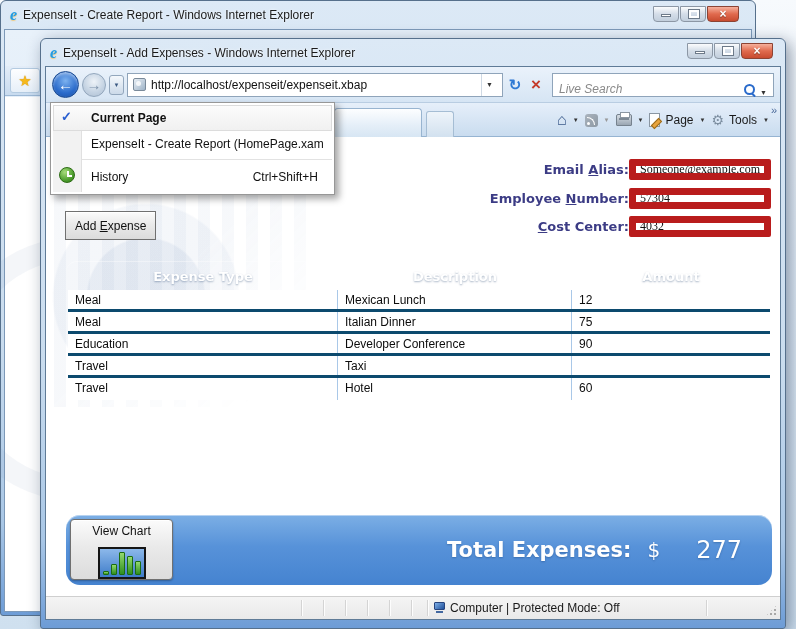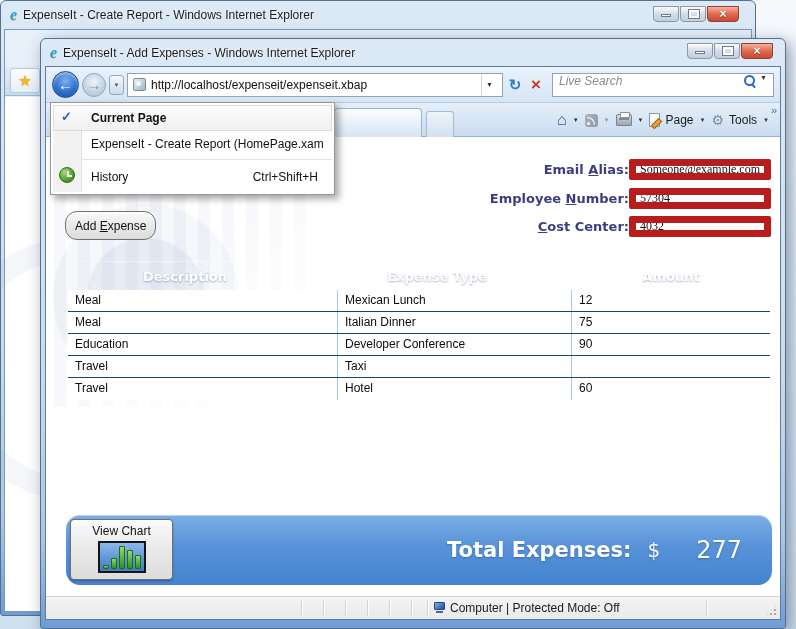--- a/index.html
+++ b/index.html
@@ -39,21 +39,21 @@
   .fwd { width:24px; height:24px; background:radial-gradient(circle at 50% 35%,#eef3f8,#c3d2e2 60%,#aebfd2); color:#7e93ab; border:1px solid #93a7bd; }
   .nav-drop { width:15px; height:20px; border:1px solid #93a7bd; border-radius:3px; background:linear-gradient(180deg,#f4f8fc,#ccdae9); display:flex; align-items:center; justify-content:center; font-size:6px; color:#3c5a82; flex:none; }
   .addr-box { flex:1; height:24px; background:#fff; border:1px solid #8fa4ba; display:flex; align-items:center; padding:0 5px; gap:5px; }
   .favicon { width:13px; height:13px; border:1px solid #7a8a9a; border-radius:2px; background:linear-gradient(135deg,#e8eef4,#9fb4c8); flex:none; position:relative; }
   .favicon::after { content:""; position:absolute; left:2px; top:2px; width:5px; height:5px; border-radius:50%; background:#fff; opacity:.8; }
   .addr-text { flex:1; font-size:12px; color:#111; white-space:nowrap; overflow:hidden; }
   .addr-caret { width:16px; border-left:1px solid #cfd9e4; align-self:stretch; display:flex; align-items:center; justify-content:center; font-size:7px; color:#333; }
   .tool-glyph { width:18px; text-align:center; font-size:15px; font-weight:bold; flex:none; }
   .refresh { color:#2f7ad4; }
   .stop { color:#c43a2a; font-size:17px; }
-  .search-box { width:222px; height:24px; background:#fff; border:1px solid #8fa4ba; display:flex; align-items:flex-start; padding:0 6px; gap:4px; flex:none; margin-left:4px; }
+  .search-box { width:222px; height:24px; background:#fff; border:1px solid #8fa4ba; display:flex; align-items:flex-end; padding:0 6px; gap:4px; flex:none; margin-left:4px; }
   .search-box input { flex:1; border:none; outline:none; font-size:12px; font-style:italic; color:#444; font-family:"Liberation Sans",sans-serif; background:transparent; min-width:0; }
   .search-box input::placeholder { color:#8a8a8a; font-style:italic; }
   .mag { width:13px; height:13px; position:relative; flex:none; }
   .mag::before { content:""; position:absolute; left:1px; top:1px; width:7px; height:7px; border:2px solid #2a6bcb; border-radius:50%; }
   .mag::after { content:""; position:absolute; right:0px; bottom:0px; width:5px; height:2px; background:#2a6bcb; transform:rotate(45deg); border-radius:1px; }
   .search-caret { font-size:7px; color:#333; }
 
   
   .tabbar { height:34px; flex:none; background:linear-gradient(180deg,#e6effa,#c9dcef); border-bottom:1px solid #96b4d2; position:relative; }
   .tab { position:absolute; left:288px; top:5px; width:88px; height:29px; background:linear-gradient(180deg,#fdfeff,#e4eef8 60%,#d7e6f3); border:1px solid #98b4d0; border-bottom:none; border-radius:4px 4px 0 0; }
@@ -79,37 +79,37 @@
       radial-gradient(circle at 140px 170px, rgba(110,140,185,.10) 58px, transparent 60px),
       radial-gradient(circle at 140px 170px, rgba(110,140,185,.07) 92px, transparent 94px),
       repeating-linear-gradient(90deg, rgba(110,140,185,.06) 0 12px, transparent 12px 24px);
       -webkit-mask-image:linear-gradient(135deg,#000 55%,transparent 90%); mask-image:linear-gradient(135deg,#000 55%,transparent 90%); }
 
   .form-row { position:absolute; right:9px; height:24px; display:flex; align-items:center; }
   .form-label { font-family:"DejaVu Sans",sans-serif; font-size:13px; font-weight:bold; color:#3c3c85; white-space:nowrap; }
   .form-label .ak { text-decoration:underline; }
   .form-input { width:142px; height:21px; border:7px solid #b91c1c; border-radius:2px; font-size:12px; padding:1px 4px; font-family:Liberation Serif, serif; color:#111; outline:none; background:#fff; }
 
-  .btn { background:linear-gradient(180deg,#fbfbfb,#eaeaea 45%,#dcdcdc); border:1px solid #707070; border-radius:12px; font-size:12px; color:#111; font-family:"Liberation Sans",sans-serif; }
+  .btn { background:linear-gradient(180deg,#fbfbfb,#eaeaea 45%,#dcdcdc); border:1px solid #707070; border-radius:0; font-size:12px; color:#111; font-family:"Liberation Sans",sans-serif; }
   #add-expense { position:absolute; left:19px; top:74px; height:29px; padding:0 9px; box-shadow:inset 0 1px 0 #fff; }
   #add-expense .ak { text-decoration:underline; }
 
   
   .expense-table { position:absolute; left:20px; top:124px; width:706px; height:227px; border-radius:11px; background:linear-gradient(180deg,#7fb1e5 0%,#5априч 0%,#5a94da 30%,#4a86d2 100%); padding:2px; box-shadow:inset 0 1px 0 rgba(255,255,255,.4); }
   .et-header { height:27px; display:flex; align-items:center; }
   .et-header .hc { font-family:"DejaVu Sans",sans-serif; font-size:13px; font-weight:bold; color:#fff; text-align:center; text-shadow:0 1px 2px rgba(0,40,90,.35); }
   .et-rows { background:#fff; border-radius:1px; }
-  .et-row { display:flex; height:22px; border-bottom:1px solid #0c4a6e; background:#fff; }
+  .et-row { display:flex; height:22px; border-bottom:3px solid #0c4a6e; background:#fff; }
   .et-row:last-child { border-bottom:none; }
   .cell { font-size:12px; color:#0c0c0c; padding:3px 0 0 7px; border-right:1px solid #a9c8e8; overflow:hidden; white-space:nowrap; }
   .c1 { width:270px; } .c2 { width:234px; } .c3 { width:198px; border-right:none; flex:1; }
 
   
   .footer-bar { position:absolute; left:20px; top:378px; width:706px; height:70px; border-radius:14px; background:linear-gradient(180deg,#7cafe5 0%,#5792d9 45%,#4583d0 100%); box-shadow:inset 0 1px 0 rgba(255,255,255,.45); }
-  #view-chart { position:absolute; left:4px; top:4px; width:103px; height:61px; border-radius:4px; display:flex; flex-direction:column; align-items:center; padding-top:4px; gap:3px; box-shadow:0 1px 2px rgba(0,0,0,.3), inset 0 1px 0 #fff; }
+  #view-chart { position:absolute; left:4px; top:4px; width:103px; height:61px; border-radius:4px; display:flex; flex-direction:column; align-items:center; padding-top:4px; gap:3px; box-shadow:0 1px 2px rgba(0,0,0,.3), inset 0 1px 0 #fff;justify-content:space-between; }
   .mini-chart { width:48px; height:32px; border:2px solid #151515; background:linear-gradient(180deg,#8cb8ea,#3e7cc9); display:flex; align-items:flex-end; gap:2px; padding:0 3px 2px 3px; }
   .bar { width:6px; background:linear-gradient(180deg,#93da6e,#2f8f1f); border:1px solid #1c6d10; border-radius:1px; }
   .total-group { position:absolute; right:0; top:0; bottom:0; display:flex; align-items:center; padding-right:30px; color:#fff; font-family:"DejaVu Sans",sans-serif; text-shadow:0 1px 2px rgba(0,40,90,.3); }
   .total-label { font-size:21px; font-weight:bold; }
   .total-cur { font-size:20px; margin-left:16px; }
   .total-value { font-size:24px; margin-left:36px; }
 
   
   .statusbar { height:23px; flex:none; background:linear-gradient(180deg,#f4f4f4,#e9e9e9); border-top:1px solid #cfcfcf; position:relative; font-size:12px; color:#1a1a1a; }
   .sep { position:absolute; top:3px; bottom:3px; width:1px; background:#d4d4d4; box-shadow:1px 0 0 #fdfdfd; }
@@ -240,22 +240,22 @@
         </div>
         <div class="form-row" style="top:77px;">
           <span class="form-label"><span></span><span class="ak">C</span><span>ost Center:</span></span>
           <input class="form-input" value="4032" style="">
         </div>
 
         <button class="btn" id="add-expense"><span>Add </span><span class="ak">E</span><span>xpense</span></button>
 
         <div class="expense-table">
           <div class="et-header">
+            <div class="hc c1">Expense Type</div>
             <div class="hc c2">Description</div>
-            <div class="hc c1">Expense Type</div>
             <div class="hc c3">Amount</div>
           </div>
           <div class="et-rows">
             <div class="et-row">
               <div class="cell c1">Meal</div>
               <div class="cell c2">Mexican Lunch</div>
               <div class="cell c3">12</div>
             </div>
             <div class="et-row">
               <div class="cell c1">Meal</div>

